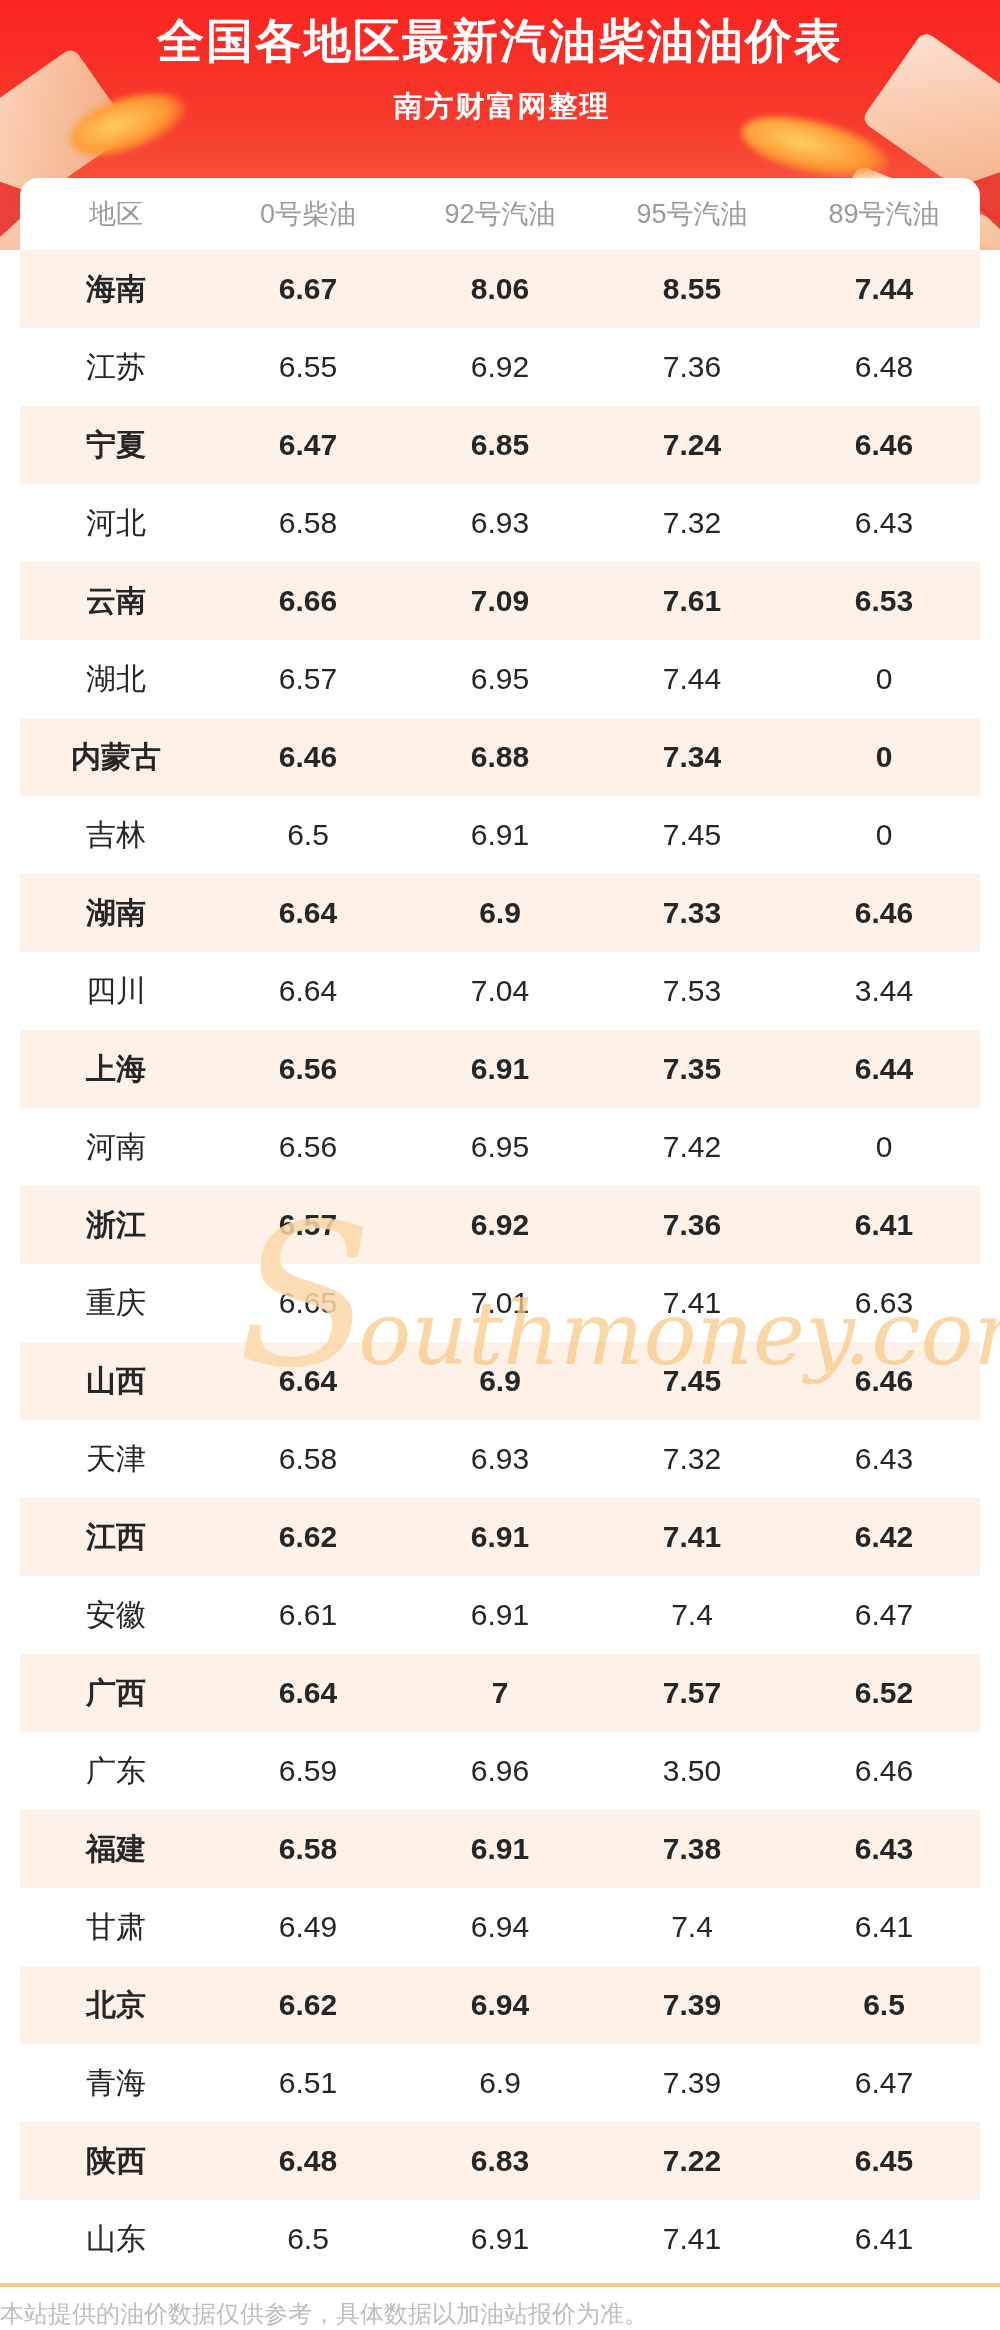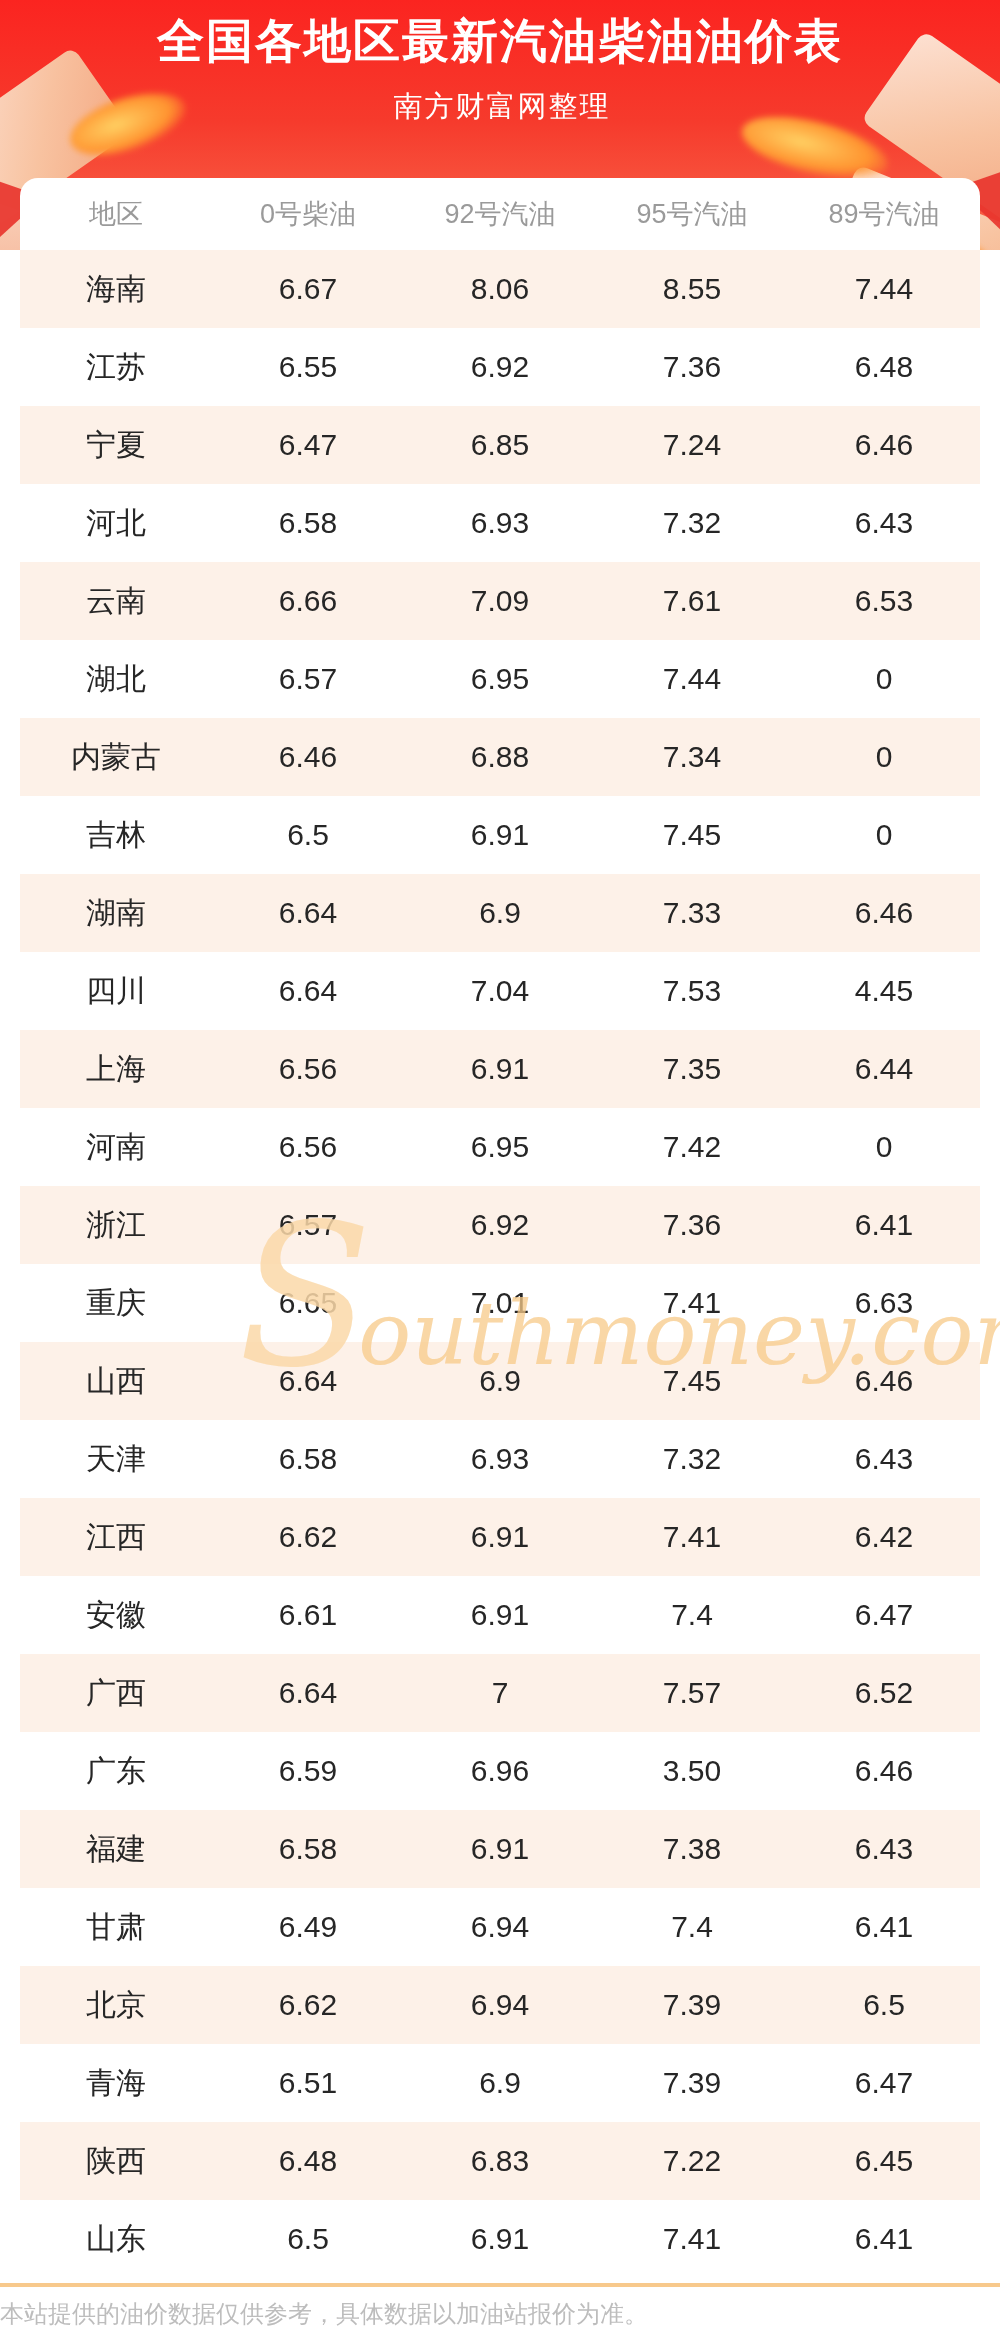--- a/index.html
+++ b/index.html
@@ -5,21 +5,21 @@
   html,body{margin:0;padding:0;background:#ffffff;}
   body{font-family:"Liberation Sans",sans-serif;-webkit-font-smoothing:antialiased;}
   .page{position:relative;width:1000px;height:2330px;margin:0 auto;background:#ffffff;overflow:hidden;}
 
   
   .banner{position:absolute;left:0;top:0;width:1000px;height:250px;overflow:hidden;
           background:linear-gradient(180deg,#fb2420 0%,#f63a2c 48%,#f8684b 100%);}
   .banner-title{position:relative;z-index:3;margin:0;padding-top:10px;text-align:center;
                 color:#ffffff;font-size:47px;font-weight:bold;letter-spacing:2px;}
   .banner-subtitle{position:relative;z-index:3;margin:14px 0 0 4px;text-align:center;
-                   color:#ffffff;font-size:29px;font-weight:400;letter-spacing:2px;}
+                   color:#ffffff;font-size:29px;font-weight:700;letter-spacing:2px;}
 
   
   .decor{position:absolute;z-index:1;}
   .box{background:linear-gradient(135deg,#fdeadb 0%,#f8c9a6 55%,#f3ad86 100%);
        border-radius:10px;opacity:.95;}
   .box-l1{left:-52px;top:86px;width:170px;height:104px;transform:rotate(-35deg);}
   .box-l2{left:96px;top:212px;width:190px;height:110px;transform:rotate(-24deg);}
   .box-l3{left:-66px;top:206px;width:120px;height:150px;transform:rotate(18deg);
           background:linear-gradient(160deg,#fadbc4,#f19d7c);}
   .ribbon-l{left:-30px;top:158px;width:0;height:0;border-top:48px solid transparent;
@@ -35,21 +35,21 @@
   .flare-l1{left:68px;top:98px;width:120px;height:52px;transform:rotate(-18deg);}
   .flare-r1{right:110px;top:122px;width:150px;height:52px;transform:rotate(14deg);}
   .flare-r2{right:8px;top:236px;width:96px;height:42px;transform:rotate(10deg);}
 
   
   .card{position:absolute;z-index:4;left:20px;top:178px;width:960px;height:2100px;
         background:#ffffff;border-radius:18px 18px 0 0;overflow:hidden;}
   .thead{display:grid;grid-template-columns:repeat(5,1fr);height:72px;align-items:center;}
   .thead .cell{text-align:center;color:#9a9a9a;font-size:27px;}
   .row{display:grid;grid-template-columns:repeat(5,1fr);height:78px;align-items:center;}
-  .row.odd{background:#fdf1e8;}
+  .row.odd{background:#fdf1e8;font-weight:bold;}
   .row.even{background:#ffffff;}
   .row .cell{text-align:center;color:#262626;font-size:30px;}
 
   
   .watermark{position:absolute;z-index:6;left:0;top:1212px;width:1000px;height:230px;
              pointer-events:none;}
   .wm-cn{position:absolute;left:308px;top:6px;font-size:88px;font-weight:bold;
          letter-spacing:36px;color:rgba(168,138,122,0.32);font-family:"DejaVu Serif",serif;white-space:nowrap;}
   .wm-en{position:absolute;left:238px;top:-14px;display:flex;align-items:baseline;
          font-family:"DejaVu Serif",serif;font-style:italic;white-space:nowrap;}
@@ -153,21 +153,21 @@
           <div class="cell">6.64</div>
           <div class="cell">6.9</div>
           <div class="cell">7.33</div>
           <div class="cell">6.46</div>
         </div>
         <div class="row even">
           <div class="cell">四川</div>
           <div class="cell">6.64</div>
           <div class="cell">7.04</div>
           <div class="cell">7.53</div>
-          <div class="cell">4.45</div>
+          <div class="cell">3.44</div>
         </div>
         <div class="row odd">
           <div class="cell">上海</div>
           <div class="cell">6.56</div>
           <div class="cell">6.91</div>
           <div class="cell">7.35</div>
           <div class="cell">6.44</div>
         </div>
         <div class="row even">
           <div class="cell">河南</div>

